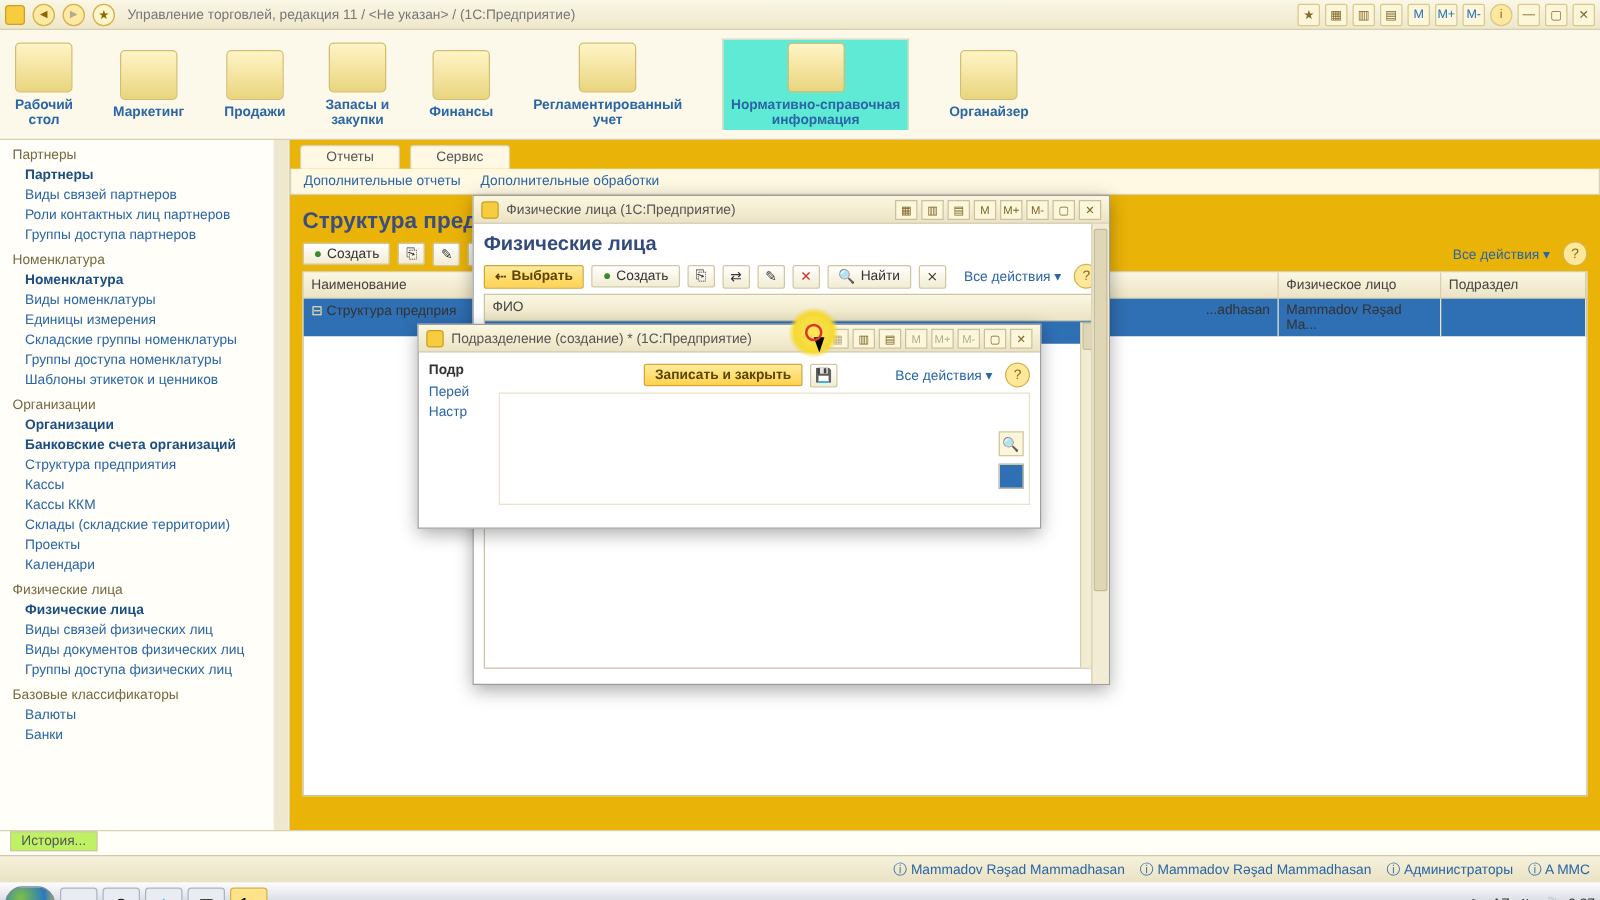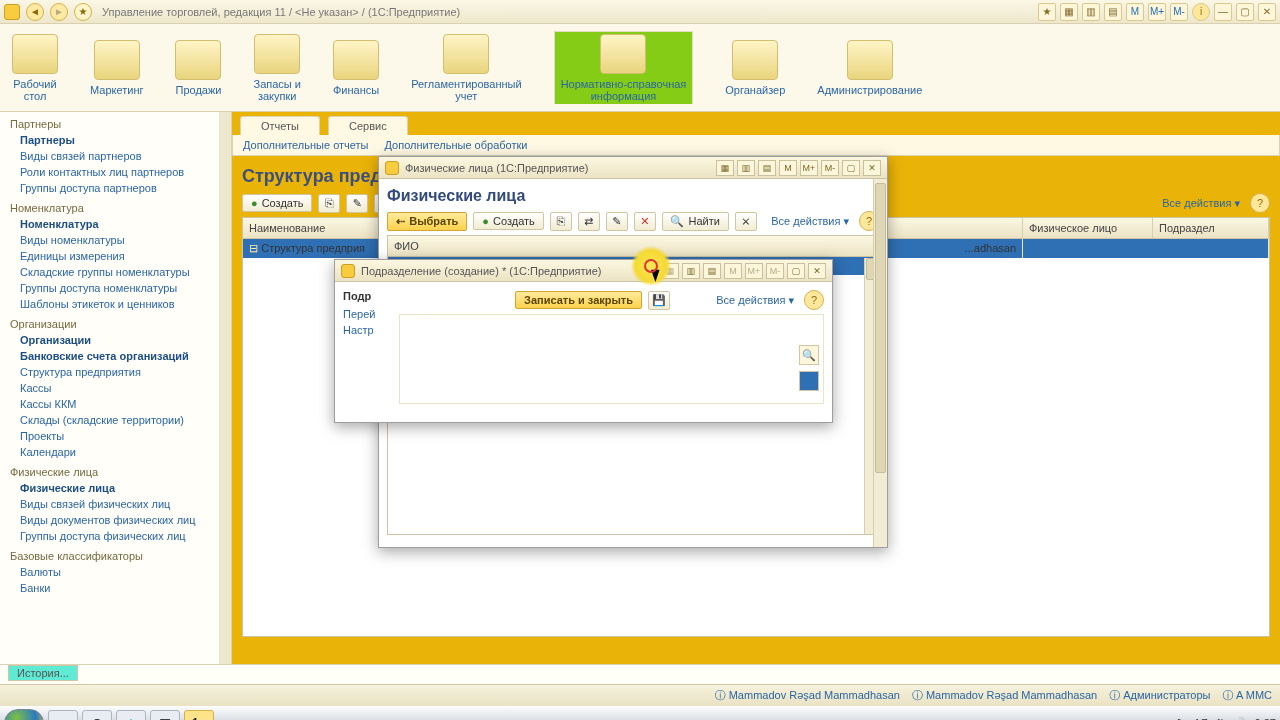--- a/index.html
+++ b/index.html
@@ -5,25 +5,25 @@
   * { box-sizing: border-box; margin: 0; padding: 0; font-family: Tahoma, Arial, sans-serif; font-size: 11px; }
   body { width: 1280px; height: 720px; background: linear-gradient(#e8e2cc,#f5f0da); overflow: hidden; }
   .titlebar { height: 24px; background: linear-gradient(#fbf7e6,#eee7cb); display:flex; align-items:center; padding:0 4px; gap:4px; border-bottom:1px solid #d8d0b0; }
   .tb-left { display:flex; align-items:center; gap:6px; }
   .tb-ico { width:16px; height:16px; border-radius:3px; background:#f7cc3f; border:1px solid #caa020; }
   .nav-btn { width:18px; height:18px; border-radius:9px; background:#ffe9a3; border:1px solid #d4b24a; display:flex; align-items:center; justify-content:center; font-size:10px; color:#8a6a00; }
   .tb-title { color:#777; margin-left:4px; }
   .tb-right { margin-left:auto; display:flex; gap:4px; align-items:center; }
   .tb-sm { width:18px; height:18px; border:1px solid #d8c98c; background:#fdf6da; border-radius:2px; display:flex;align-items:center;justify-content:center; font-size:10px; color:#846b2a; }
   .tb-sm.blue{color:#2370b8;}
-  .sections { height: 88px; background:#fdf9ea; border-bottom:1px solid #d8d0b0; display:flex; padding:4px 12px; gap:32px; align-items:center; }
+  .sections { height: 88px; background:#fdf9ea; border-bottom:1px solid #d8d0b0; display:flex; padding:4px 12px; gap:32px; align-items:center;font-weight:bold; }
   .section { display:flex; flex-direction:column; align-items:center; gap:4px; cursor:pointer; color:#2a66a5; }
   .section .icon { width:46px; height:40px; border-radius:4px; background:linear-gradient(#fff4c6,#e9d57e); border:1px solid #d3bd6f; }
   .section span { font-size:11px; text-align:center; line-height:12px; }
-  .section.sel { background:#84cc16; padding:2px 6px; border:1px solid #e3dcc0; border-bottom:none; }
+  .section.sel { background:#5eead4; padding:2px 6px; border:1px solid #e3dcc0; border-bottom:none; }
   .workarea { display:flex; height:552px; }
   .sidebar { width:232px; background:#fffef8; border-right:1px solid #d9d2b4; overflow-y:auto; position:relative; }
   .side-scroll { position:absolute; right:0; top:0; width:12px; height:100%; background:#eee8cf; }
   .sb-head { color:#776a42; padding:6px 10px 2px; font-size:11px; }
   .sb-item { color:#2a66a5; padding:2px 20px; cursor:pointer; white-space:nowrap; }
   .sb-item.bold { font-weight:bold; color:#1c4e84; }
   .main { flex:1; background:#eab308; position:relative; }
   .panel-tabs { display:flex; gap:8px; padding:4px 8px 0; }
   .panel-tab { background:#fff8e3; border:1px solid #d9d2b4; border-bottom:none; padding:3px 20px; color:#555; border-radius:3px 3px 0 0; }
   .panel-sub { background:#fff8e3; border:1px solid #d9d2b4; border-top:none; padding:4px 10px; color:#2a66a5; display:flex; gap:16px; }
@@ -50,21 +50,21 @@
   .orange{background:linear-gradient(#ffeb9d,#ffd24d);border:1px solid #d1a632;font-weight:bold;color:#5a4500;}
   
   .grid2 { border:1px solid #cbc4a5; background:#fff; height:300px; }
   .grid2 .grid-head{font-size:11px;}
   .vscroll{position:absolute;right:0;top:22px;bottom:0;width:14px;background:#f1ecd3;border-left:1px solid #d6cfb0;}
   .vthumb{position:absolute;top:0;left:1px;right:1px;height:22px;background:#ded6b4;border:1px solid #c5bd99;border-radius:2px;}
 
   .statusbar { height:22px; background:linear-gradient(#f6f1db,#e9e2c4); border-top:1px solid #d0c8a6; display:flex; align-items:center; padding:0 8px; gap:12px; color:#2a66a5; }
   .statusbar .spacer{flex:1;}
   .footerbar { height:20px; background:#fffef7; border-top:1px solid #d9d2b4; padding:2px 8px; }
-  .history{border:1px solid #cfc7a4;background:#5eead4;padding:1px 8px;color:#555;}
+  .history{border:1px solid #cfc7a4;background:#bef264;padding:1px 8px;color:#555;}
 
   .taskbar { height:34px; background:linear-gradient(#fdfdfd,#d9dde4 45%,#c4cdd8); display:flex; align-items:center; padding:0 4px; gap:4px;}
   .start{width:40px;height:28px;border-radius:14px;background:radial-gradient(circle at 30% 30%,#7fc043,#2a79c1 60%,#f2c430);border:1px solid #789;}
   .tspin{width:30px;height:26px;border:1px solid #aab5c2;background:#e9edf3;border-radius:3px;display:flex;align-items:center;justify-content:center;font-size:14px;}
   .tray{margin-left:auto;display:flex;gap:8px;align-items:center;color:#333;}
   .tray span{font-size:11px;}
 
   .cursor-click{position:absolute;width:40px;height:40px;border-radius:50%;background:radial-gradient(circle,#ffe75a 0%,#f5d932 55%,rgba(255,220,40,0) 72%);display:flex;align-items:center;justify-content:center;pointer-events:none;}
   .cursor-click::after{content:"";position:absolute;width:10px;height:10px;border:2px solid #d33;border-radius:50%;}
   .cursor-ptr{position:absolute;left:22px;top:22px;width:0;height:0;border-left:8px solid #000;border-top:3px solid transparent;border-bottom:10px solid transparent;transform:rotate(-20deg);}
@@ -123,24 +123,20 @@
       <div class="icon"></div>
       <span>Регламентированный<br>учет</span>
     </div>
   <div class="section sel">
       <div class="icon"></div>
       <span>Нормативно-справочная<br>информация</span>
     </div>
   <div class="section">
       <div class="icon"></div>
       <span>Органайзер</span>
-    </div>
-  <div class="section">
-      <div class="icon"></div>
-      <span>Администрирование</span>
     </div>
 </div>
 
 <div class="workarea">
 
   <div class="sidebar">
     <div id="sb-root">
         <div class="sb-head">Партнеры</div>
         <div class="sb-item bold">Партнеры</div>
         <div class="sb-item">Виды связей партнеров</div>
@@ -199,20 +195,21 @@
       <div class="grid">
         <div class="grid-head">
           <div class="gh" style="width:480px">Наименование</div>
           <div class="gh" style="width:300px">Руководитель</div>
           <div class="gh" style="width:130px">Физическое лицо</div>
           <div class="gh" style="flex:1">Подраздел</div>
         </div>
         <div class="row sel" style="background:#2f6fb3;color:#fff">
           <div class="cell" style="width:480px"><span style="color:#ffe9a3">⊟ </span><span>Структура предприя</span></div>
           <div class="cell" style="width:300px;text-align:right">...adhasan</div>
+          <div class="cell" style="width:130px">Mammadov Rəşad Ma...</div>
           <div class="cell" style="flex:1"></div>
         </div>
       </div>
     </div>
 
     <div class="mdi" style="left:146px;top:44px;width:510px;height:392px">
       <div class="mdi-title">
         <div class="tb-ico" style="width:14px;height:14px"></div>
         <span>Физические лица  (1С:Предприятие)</span>
         <div class="right">

